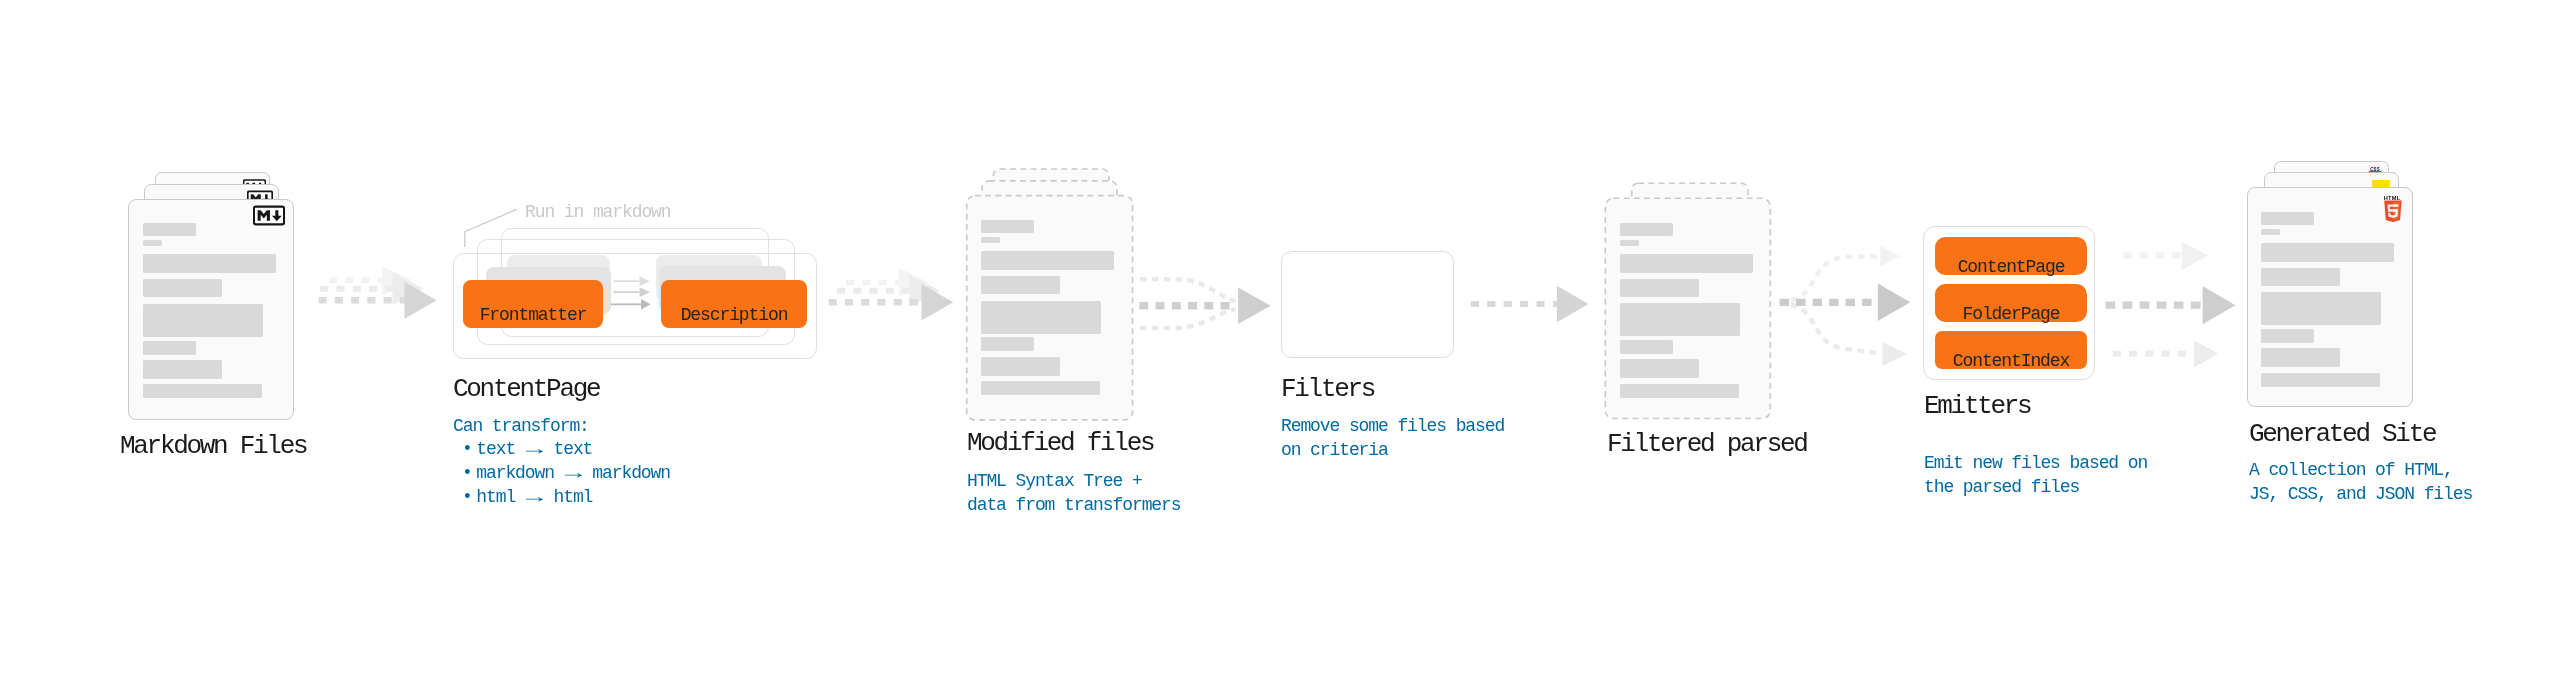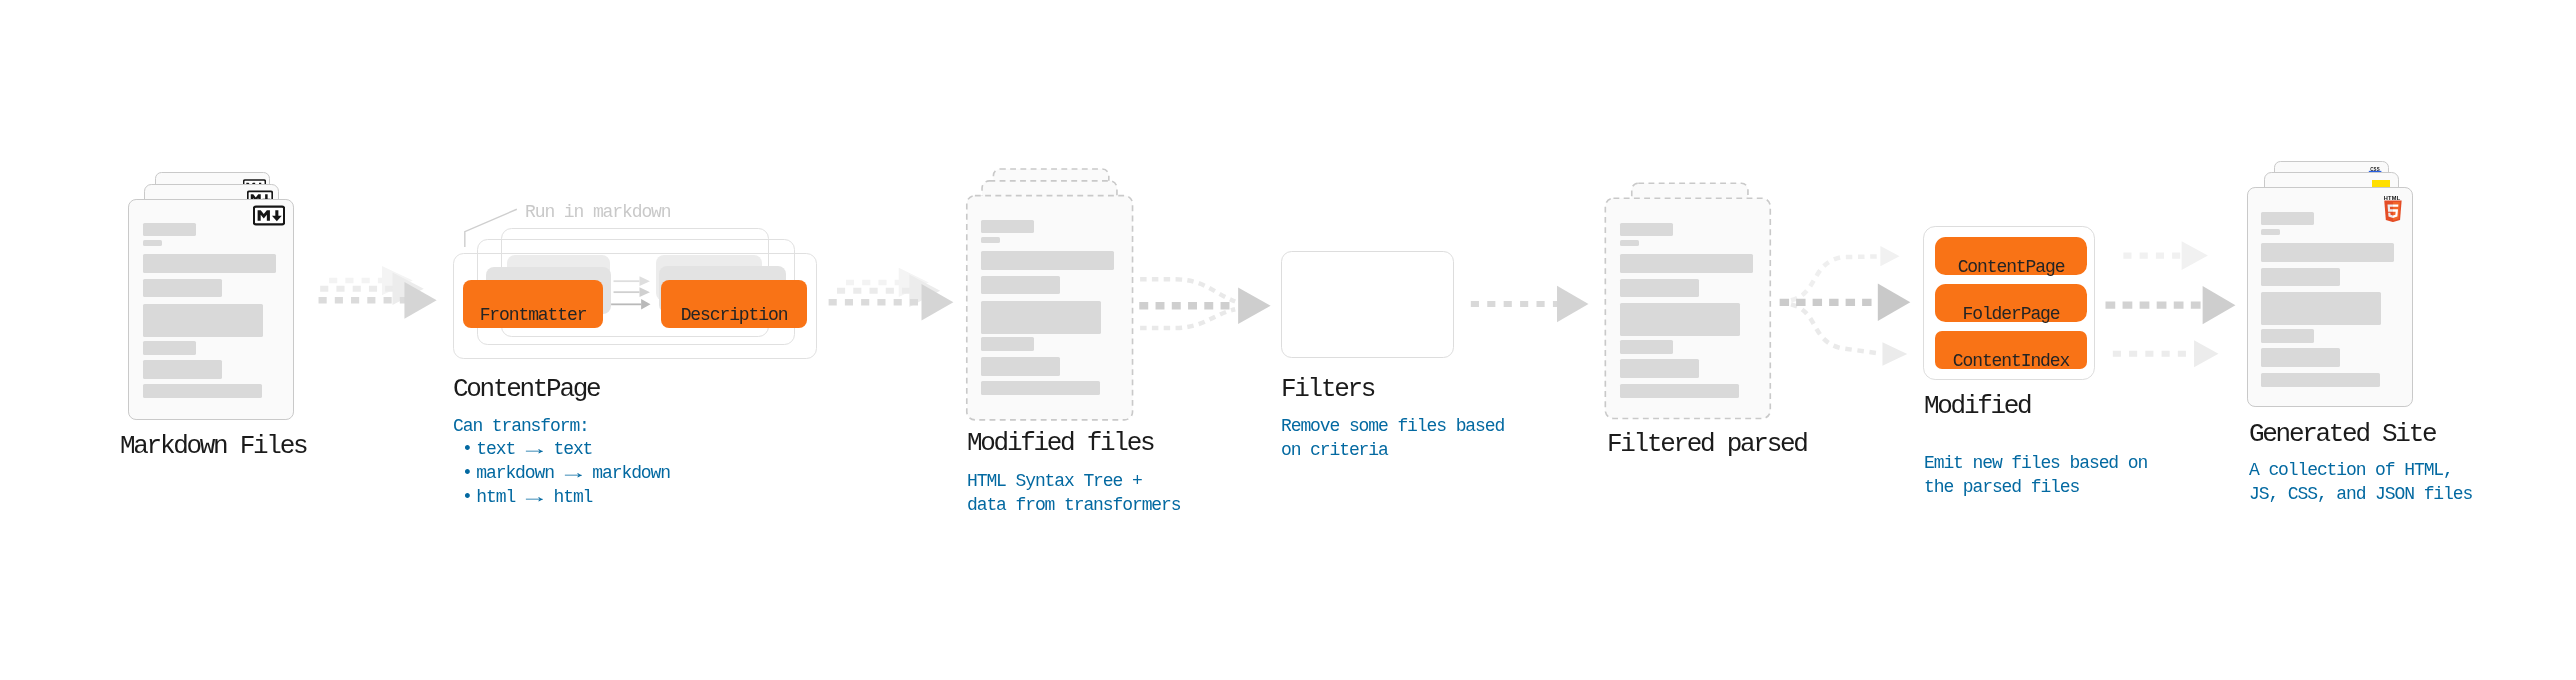--- a/index.html
+++ b/index.html
@@ -121,21 +121,21 @@
 <div class="bar" style="left:1620px;top:279px;width:79px;height:18px"></div>
 <div class="bar" style="left:1620px;top:303px;width:120px;height:33px"></div>
 <div class="bar" style="left:1620px;top:340px;width:53px;height:14px"></div>
 <div class="bar" style="left:1620px;top:359px;width:79px;height:19px"></div>
 <div class="bar" style="left:1620px;top:384px;width:119px;height:14px"></div>
 <div class="h" style="left:1607px;top:430px">Filtered parsed</div>
 <div class="wpanel" style="left:1923px;top:226px;width:172px;height:154px;border-radius:12.2px"></div>
 <div class="btn" style="left:1935px;top:237px;width:152px;height:38px;border-radius:10.6px">ContentPage</div>
 <div class="btn" style="left:1935px;top:284px;width:152px;height:38px;border-radius:10.6px">FolderPage</div>
 <div class="btn" style="left:1935px;top:331px;width:152px;height:38px;border-radius:7px">ContentIndex</div>
-<div class="h" style="left:1924px;top:392px">Modified</div>
+<div class="h" style="left:1924px;top:392px">Emitters</div>
 <div class="b" style="left:1924px;top:452px">Emit new files based on
 the parsed files</div>
 <div class="doc" style="left:2274px;top:161px;width:115px;height:49px;border-radius:6.5px"></div>
 <svg class="abs" style="left:2368px;top:165px" width="14.6" height="9.8" viewBox="0 0 18 12">
 <text x="8.7" y="6.8" font-family="Liberation Sans,sans-serif" font-size="5.5" font-weight="bold" fill="#111" text-anchor="middle" letter-spacing="0.2">CSS</text>
 <rect x="1" y="7.2" width="15.5" height="2.8" fill="#2760e6"></rect>
     </svg>
 <div class="doc" style="left:2264px;top:172px;width:135px;height:49px;border-radius:7.3px"></div>
 <div class="abs" style="left:2372px;top:180px;width:18px;height:13px;background:#ffdf00"></div>
 <div class="doc" style="left:2247px;top:187px;width:166px;height:220px"></div>

